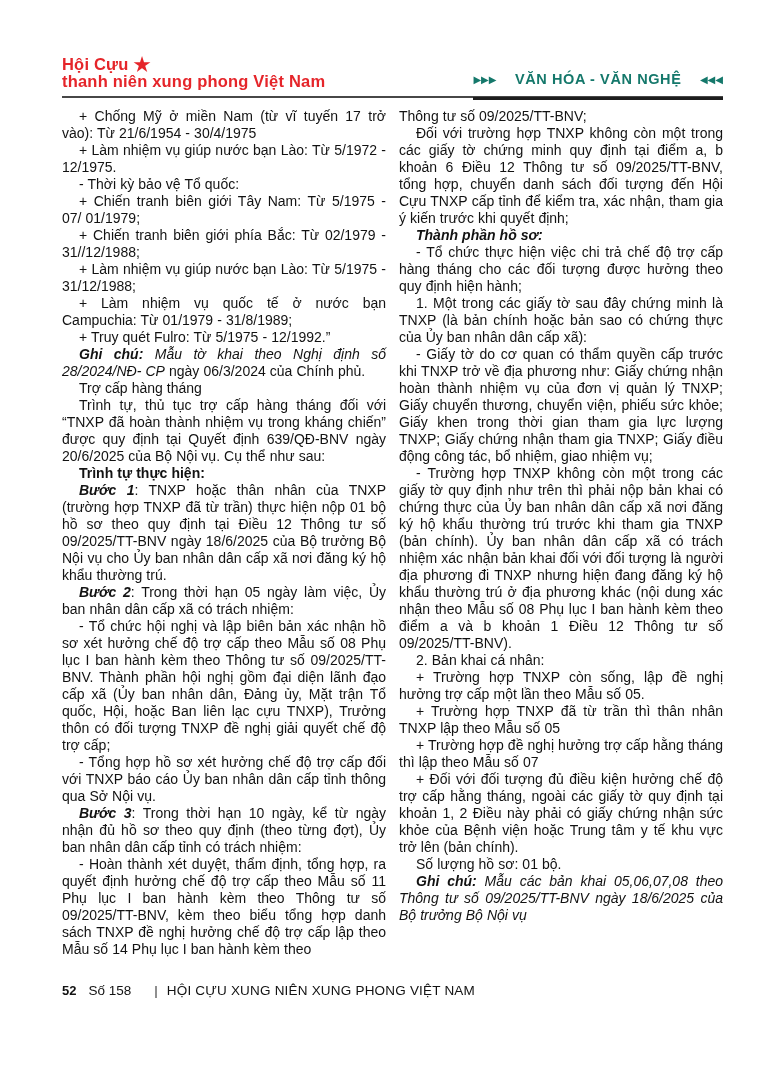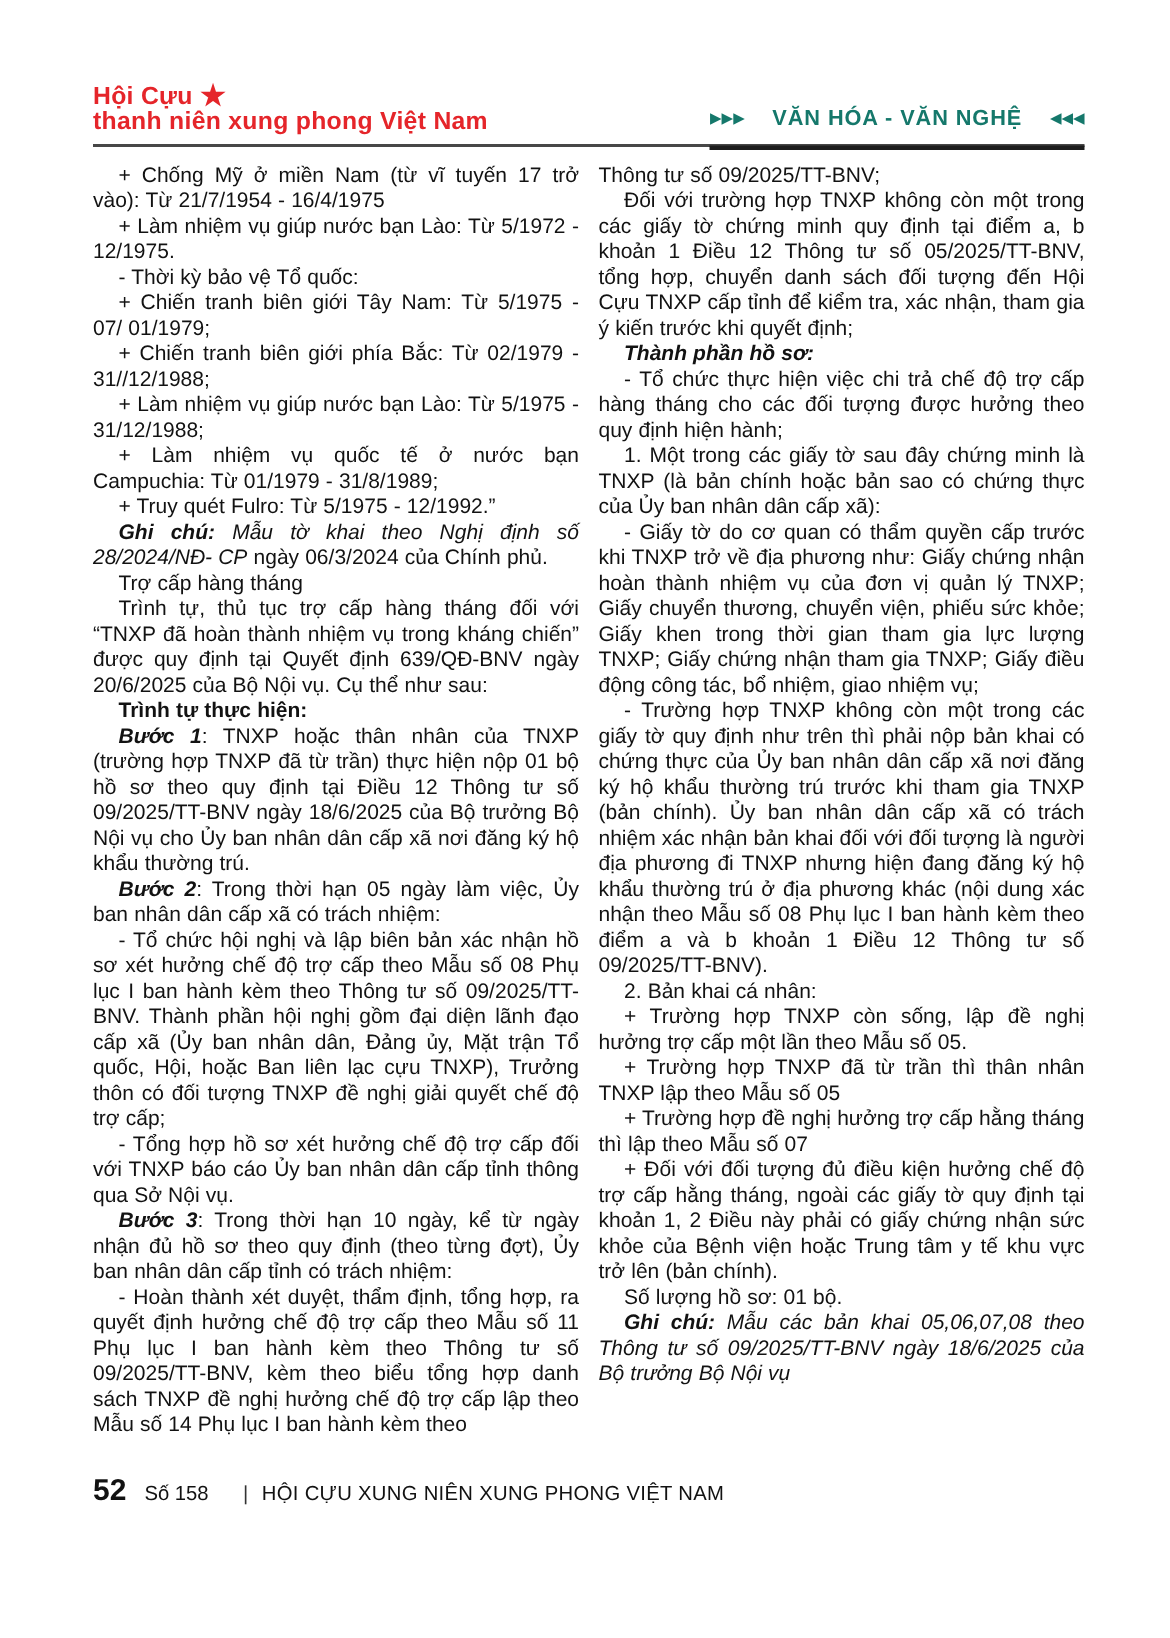--- a/index.html
+++ b/index.html
@@ -57,21 +57,21 @@
   .seg-bold { font-weight:700; font-style:normal; }
   .seg-italic { font-weight:400; font-style:italic; }
   .seg-bold-italic { font-weight:700; font-style:italic; }
 
   
   .footer {
     margin-top:25px;
     display:flex; align-items:baseline;
     font-size:13.5px; color:#121212;
   }
-  .page-num { font-weight:700; font-size:20px; margin-right:12px; }
+  .page-num { font-weight:700; font-size:13px; margin-right:12px; }
   .issue { margin-right:23px; }
   .sep { margin-right:9px; font-weight:400; color:#333; }
   .journal { letter-spacing:0.2px; }
 </style>
 </head>
 <body>
 
 <div class="page">
 
   <div class="header">
@@ -81,42 +81,42 @@
     </div>
     <div class="section">
       <span class="arrows">▶▶▶</span>
       <span class="section-title">VĂN HÓA - VĂN NGHỆ</span>
       <span class="arrows">◀◀◀</span>
     </div>
   </div>
 
   <div class="columns">
     <div class="col">
-        <p class="para"><span class="seg-normal">+ Chống Mỹ ở miền Nam (từ vĩ tuyến 17 trở vào): Từ 21/7/1954 - 16/4/1975</span></p>
+        <p class="para"><span class="seg-normal">+ Chống Mỹ ở miền Nam (từ vĩ tuyến 17 trở vào): Từ 21/6/1954 - 30/4/1975</span></p>
         <p class="para"><span class="seg-normal">+ Làm nhiệm vụ giúp nước bạn Lào: Từ 5/1972 - 12/1975.</span></p>
         <p class="para"><span class="seg-normal">- Thời kỳ bảo vệ Tổ quốc:</span></p>
         <p class="para"><span class="seg-normal">+ Chiến tranh biên giới Tây Nam: Từ 5/1975 - 07/ 01/1979;</span></p>
         <p class="para"><span class="seg-normal">+ Chiến tranh biên giới phía Bắc: Từ 02/1979 - 31//12/1988;</span></p>
         <p class="para"><span class="seg-normal">+ Làm nhiệm vụ giúp nước bạn Lào: Từ 5/1975 - 31/12/1988;</span></p>
         <p class="para"><span class="seg-normal">+ Làm nhiệm vụ quốc tế ở nước bạn Campuchia: Từ 01/1979 - 31/8/1989;</span></p>
         <p class="para"><span class="seg-normal">+ Truy quét Fulro: Từ 5/1975 - 12/1992.”</span></p>
         <p class="para"><span class="seg-bold-italic">Ghi chú: </span><span class="seg-italic">Mẫu tờ khai theo Nghị định số 28/2024/NĐ- CP</span><span class="seg-normal"> ngày 06/3/2024 của Chính phủ.</span></p>
         <p class="para"><span class="seg-normal">Trợ cấp hàng tháng</span></p>
         <p class="para"><span class="seg-normal">Trình tự, thủ tục trợ cấp hàng tháng đối với “TNXP đã hoàn thành nhiệm vụ trong kháng chiến” được quy định tại Quyết định 639/QĐ-BNV ngày 20/6/2025 của Bộ Nội vụ. Cụ thể như sau:</span></p>
         <p class="para"><span class="seg-bold">Trình tự thực hiện:</span></p>
         <p class="para"><span class="seg-bold-italic">Bước 1</span><span class="seg-normal">: TNXP hoặc thân nhân của TNXP (trường hợp TNXP đã từ trần) thực hiện nộp 01 bộ hồ sơ theo quy định tại Điều 12 Thông tư số 09/2025/TT-BNV ngày 18/6/2025 của Bộ trưởng Bộ Nội vụ cho Ủy ban nhân dân cấp xã nơi đăng ký hộ khẩu thường trú.</span></p>
         <p class="para"><span class="seg-bold-italic">Bước 2</span><span class="seg-normal">: Trong thời hạn 05 ngày làm việc, Ủy ban nhân dân cấp xã có trách nhiệm:</span></p>
         <p class="para"><span class="seg-normal">- Tổ chức hội nghị và lập biên bản xác nhận hồ sơ xét hưởng chế độ trợ cấp theo Mẫu số 08 Phụ lục I ban hành kèm theo Thông tư số 09/2025/TT-BNV. Thành phần hội nghị gồm đại diện lãnh đạo cấp xã (Ủy ban nhân dân, Đảng ủy, Mặt trận Tổ quốc, Hội, hoặc Ban liên lạc cựu TNXP), Trưởng thôn có đối tượng TNXP đề nghị giải quyết chế độ trợ cấp;</span></p>
         <p class="para"><span class="seg-normal">- Tổng hợp hồ sơ xét hưởng chế độ trợ cấp đối với TNXP báo cáo Ủy ban nhân dân cấp tỉnh thông qua Sở Nội vụ.</span></p>
         <p class="para"><span class="seg-bold-italic">Bước 3</span><span class="seg-normal">: Trong thời hạn 10 ngày, kể từ ngày nhận đủ hồ sơ theo quy định (theo từng đợt), Ủy ban nhân dân cấp tỉnh có trách nhiệm:</span></p>
         <p class="para"><span class="seg-normal">- Hoàn thành xét duyệt, thẩm định, tổng hợp, ra quyết định hưởng chế độ trợ cấp theo Mẫu số 11 Phụ lục I ban hành kèm theo Thông tư số 09/2025/TT-BNV, kèm theo biểu tổng hợp danh sách TNXP đề nghị hưởng chế độ trợ cấp lập theo Mẫu số 14 Phụ lục I ban hành kèm theo</span></p>
       </div>
     <div class="col">
         <p class="para no-indent"><span class="seg-normal">Thông tư số 09/2025/TT-BNV;</span></p>
-        <p class="para"><span class="seg-normal">Đối với trường hợp TNXP không còn một trong các giấy tờ chứng minh quy định tại điểm a, b khoản 1 Điều 12 Thông tư số 05/2025/TT-BNV, tổng hợp, chuyển danh sách đối tượng đến Hội Cựu TNXP cấp tỉnh để kiểm tra, xác nhận, tham gia ý kiến trước khi quyết định;</span></p>
+        <p class="para"><span class="seg-normal">Đối với trường hợp TNXP không còn một trong các giấy tờ chứng minh quy định tại điểm a, b khoản 6 Điều 12 Thông tư số 09/2025/TT-BNV, tổng hợp, chuyển danh sách đối tượng đến Hội Cựu TNXP cấp tỉnh để kiểm tra, xác nhận, tham gia ý kiến trước khi quyết định;</span></p>
         <p class="para"><span class="seg-bold-italic">Thành phần hồ sơ:</span></p>
         <p class="para"><span class="seg-normal">- Tổ chức thực hiện việc chi trả chế độ trợ cấp hàng tháng cho các đối tượng được hưởng theo quy định hiện hành;</span></p>
         <p class="para"><span class="seg-normal">1. Một trong các giấy tờ sau đây chứng minh là TNXP (là bản chính hoặc bản sao có chứng thực của Ủy ban nhân dân cấp xã):</span></p>
         <p class="para"><span class="seg-normal">- Giấy tờ do cơ quan có thẩm quyền cấp trước khi TNXP trở về địa phương như: Giấy chứng nhận hoàn thành nhiệm vụ của đơn vị quản lý TNXP; Giấy chuyển thương, chuyển viện, phiếu sức khỏe; Giấy khen trong thời gian tham gia lực lượng TNXP; Giấy chứng nhận tham gia TNXP; Giấy điều động công tác, bổ nhiệm, giao nhiệm vụ;</span></p>
         <p class="para"><span class="seg-normal">- Trường hợp TNXP không còn một trong các giấy tờ quy định như trên thì phải nộp bản khai có chứng thực của Ủy ban nhân dân cấp xã nơi đăng ký hộ khẩu thường trú trước khi tham gia TNXP (bản chính). Ủy ban nhân dân cấp xã có trách nhiệm xác nhận bản khai đối với đối tượng là người địa phương đi TNXP nhưng hiện đang đăng ký hộ khẩu thường trú ở địa phương khác (nội dung xác nhận theo Mẫu số 08 Phụ lục I ban hành kèm theo điểm a và b khoản 1 Điều 12 Thông tư số 09/2025/TT-BNV).</span></p>
         <p class="para"><span class="seg-normal">2. Bản khai cá nhân:</span></p>
         <p class="para"><span class="seg-normal">+ Trường hợp TNXP còn sống, lập đề nghị hưởng trợ cấp một lần theo Mẫu số 05.</span></p>
         <p class="para"><span class="seg-normal">+ Trường hợp TNXP đã từ trần thì thân nhân TNXP lập theo Mẫu số 05</span></p>
         <p class="para"><span class="seg-normal">+ Trường hợp đề nghị hưởng trợ cấp hằng tháng thì lập theo Mẫu số 07</span></p>
         <p class="para"><span class="seg-normal">+ Đối với đối tượng đủ điều kiện hưởng chế độ trợ cấp hằng tháng, ngoài các giấy tờ quy định tại khoản 1, 2 Điều này phải có giấy chứng nhận sức khỏe của Bệnh viện hoặc Trung tâm y tế khu vực trở lên (bản chính).</span></p>

